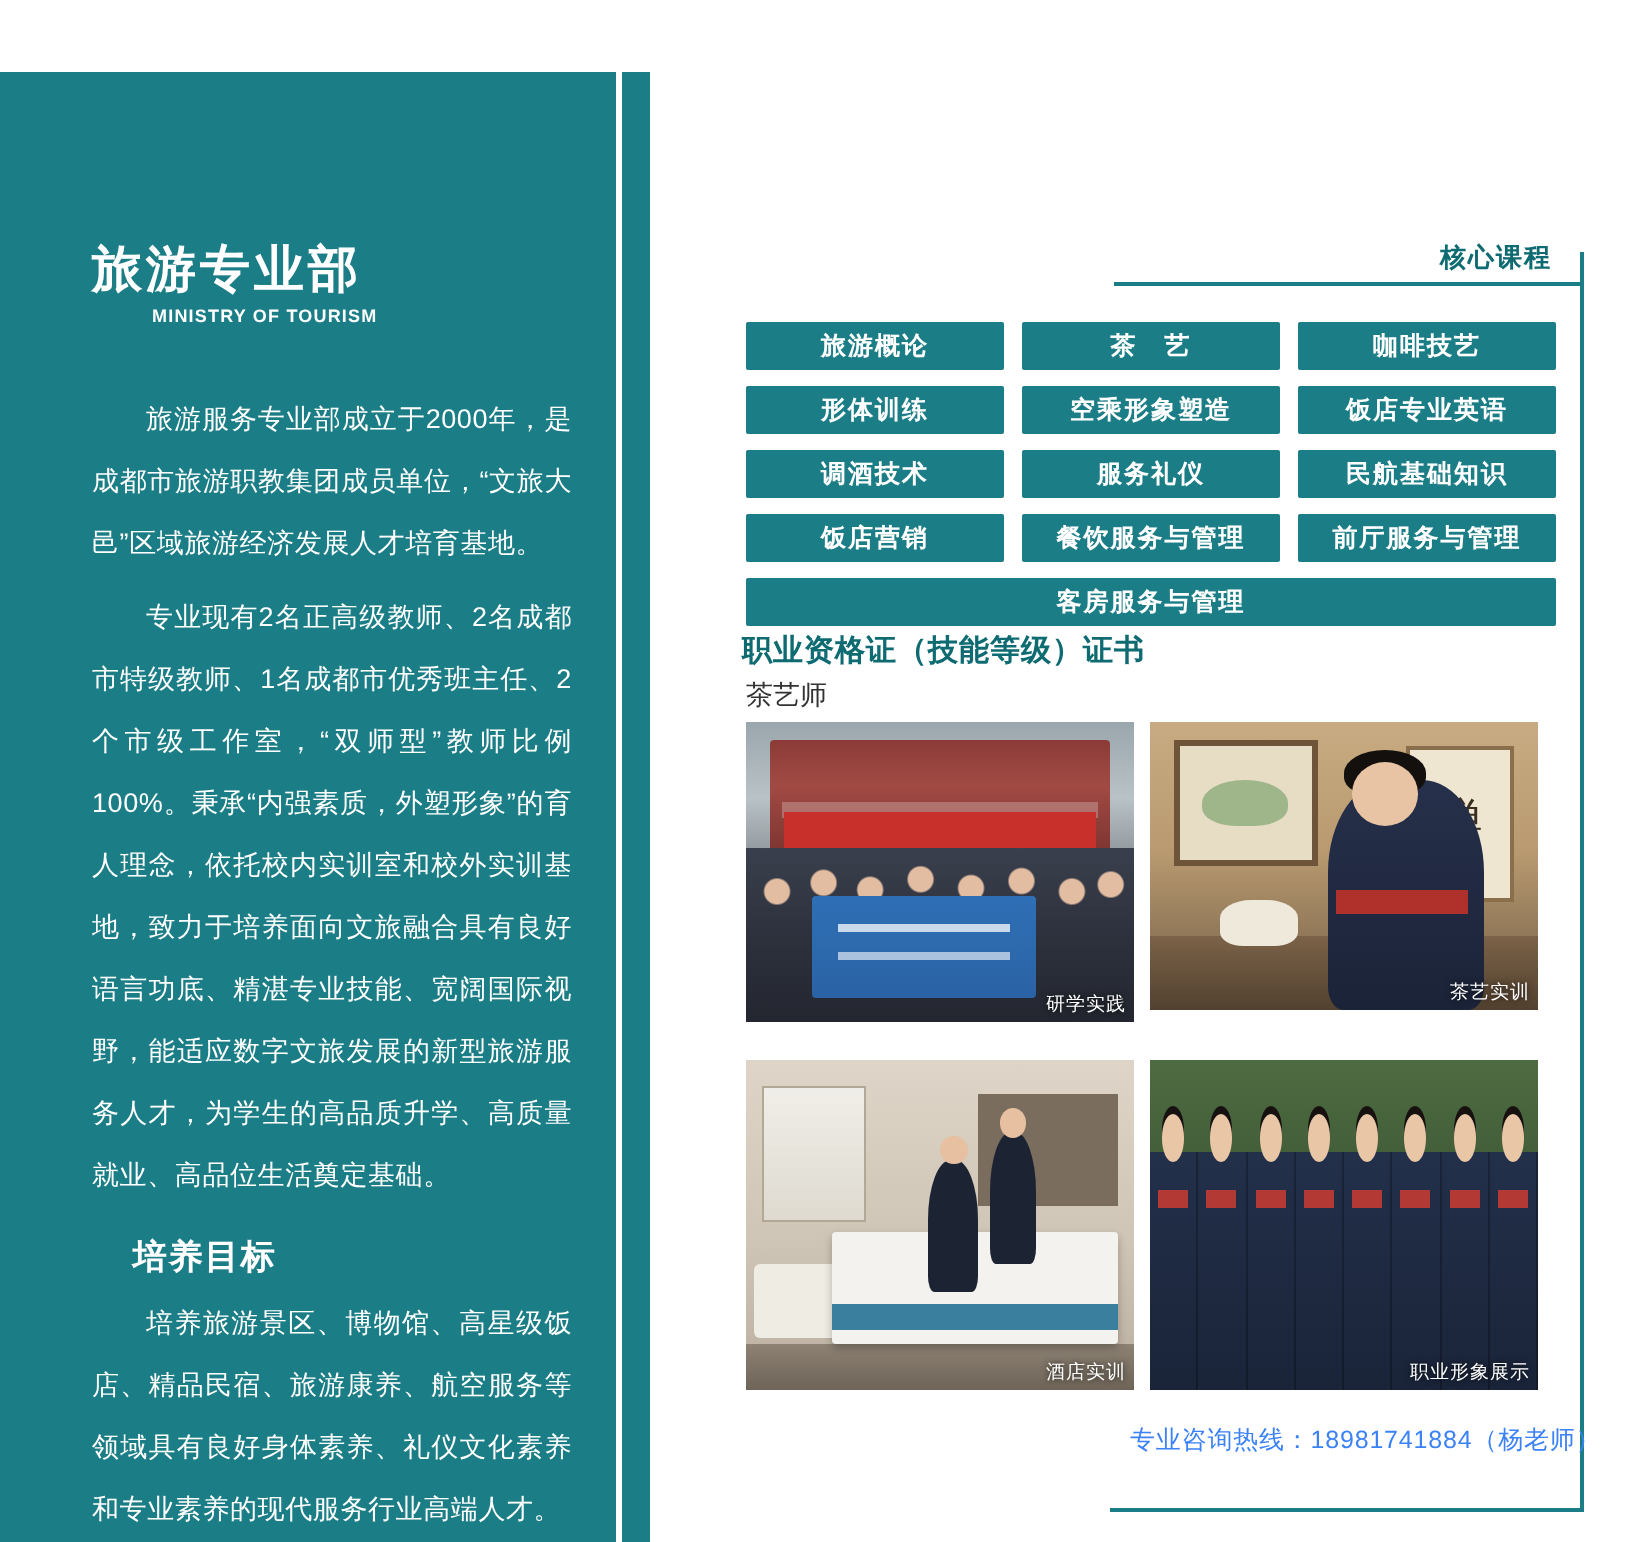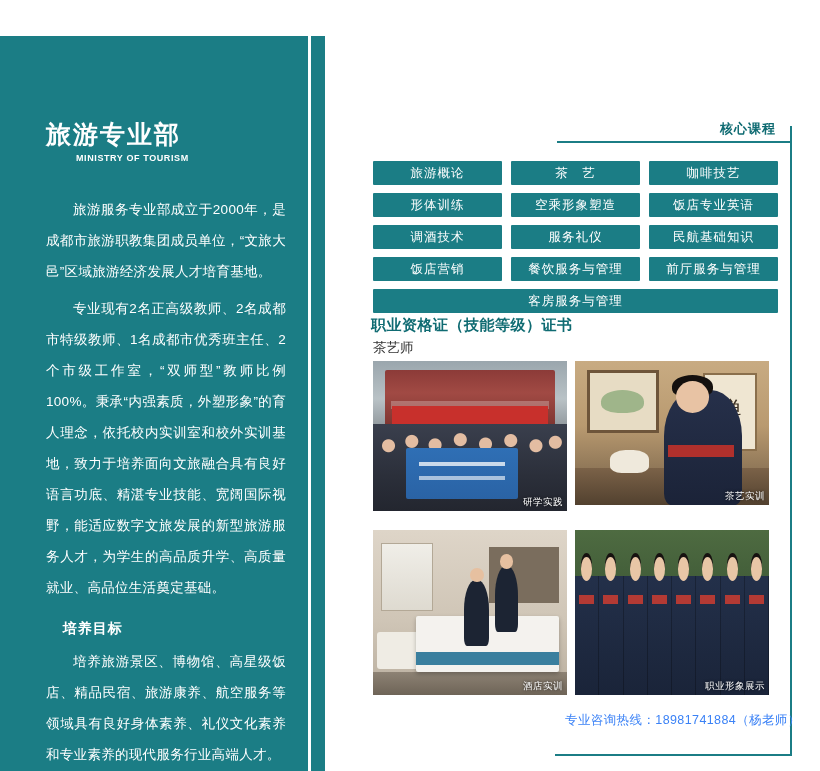--- a/index.html
+++ b/index.html
@@ -71,21 +71,21 @@
     letter-spacing: 0.3px;
     text-align: justify;
   }
   .left-body p {
     margin: 0 0 6px 0;
     text-indent: 2em;
   }
   .sub-head {
     display: block;
     color: #ffffff;
-    font-size: 14px;
+    font-size: 17px;
     font-weight: bold;
     text-indent: 1.2em;
     margin: 10px 0 2px 0;
     letter-spacing: 1px;
   }
 
   
   .right-panel {
     position: absolute;
     left: 325px;
@@ -144,20 +144,21 @@
     width: 129px;
     height: 24px;
     background: #1b7d85;
     color: #ffffff;
     font-size: 12.5px;
     display: flex;
     align-items: center;
     justify-content: center;
     letter-spacing: 1px;
     border-radius: 1px;
+    font-weight: bold;
   }
   .course-chip.wide {
     width: 405px;
   }
 
   
   .cert-title {
     position: absolute;
     left: 46px;
     top: 280px;

